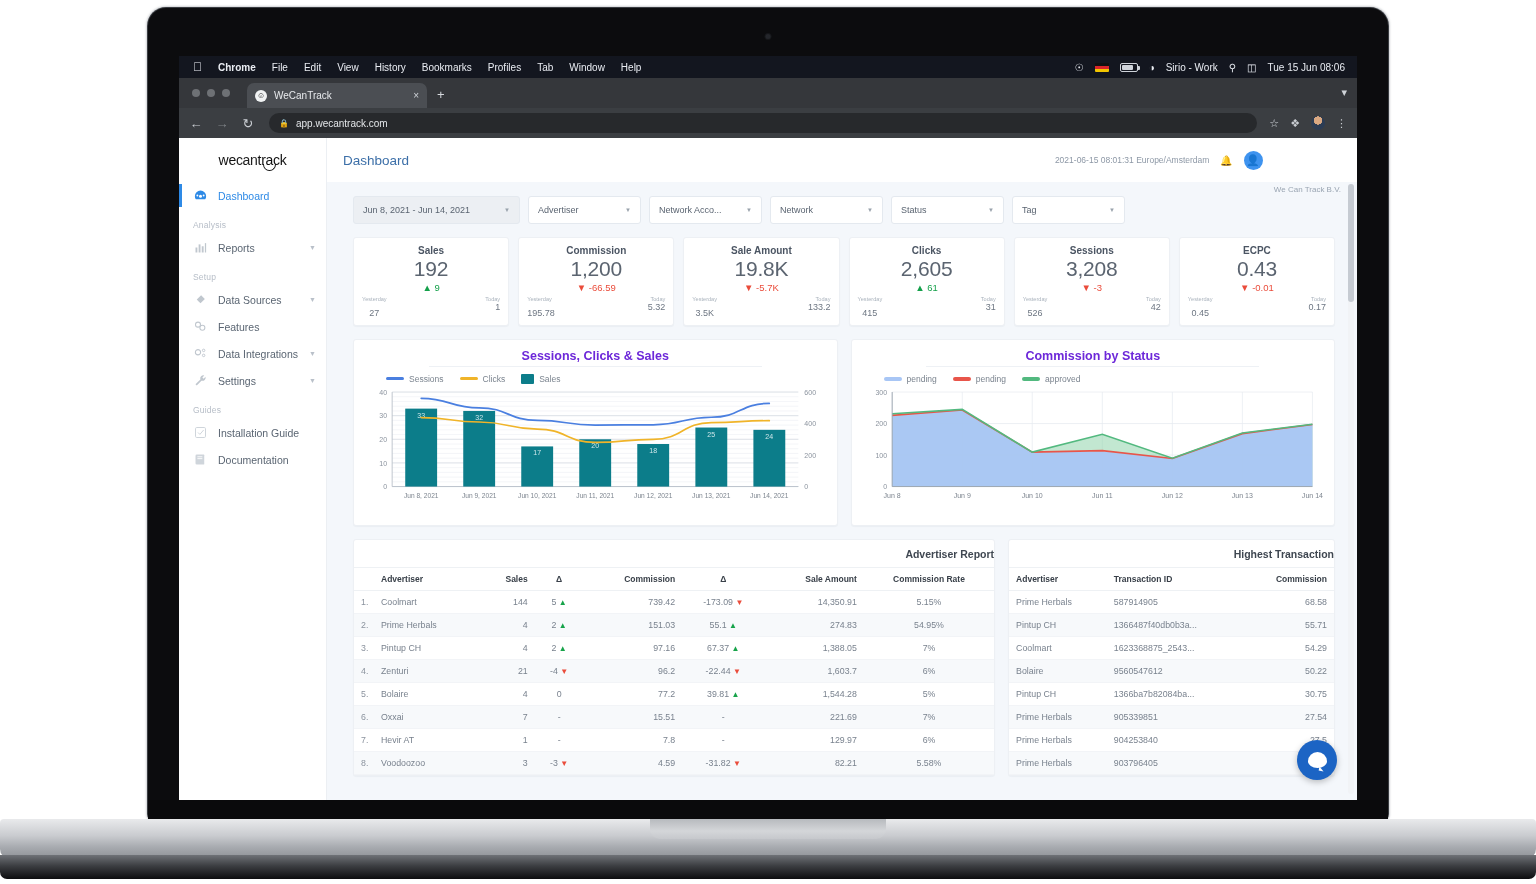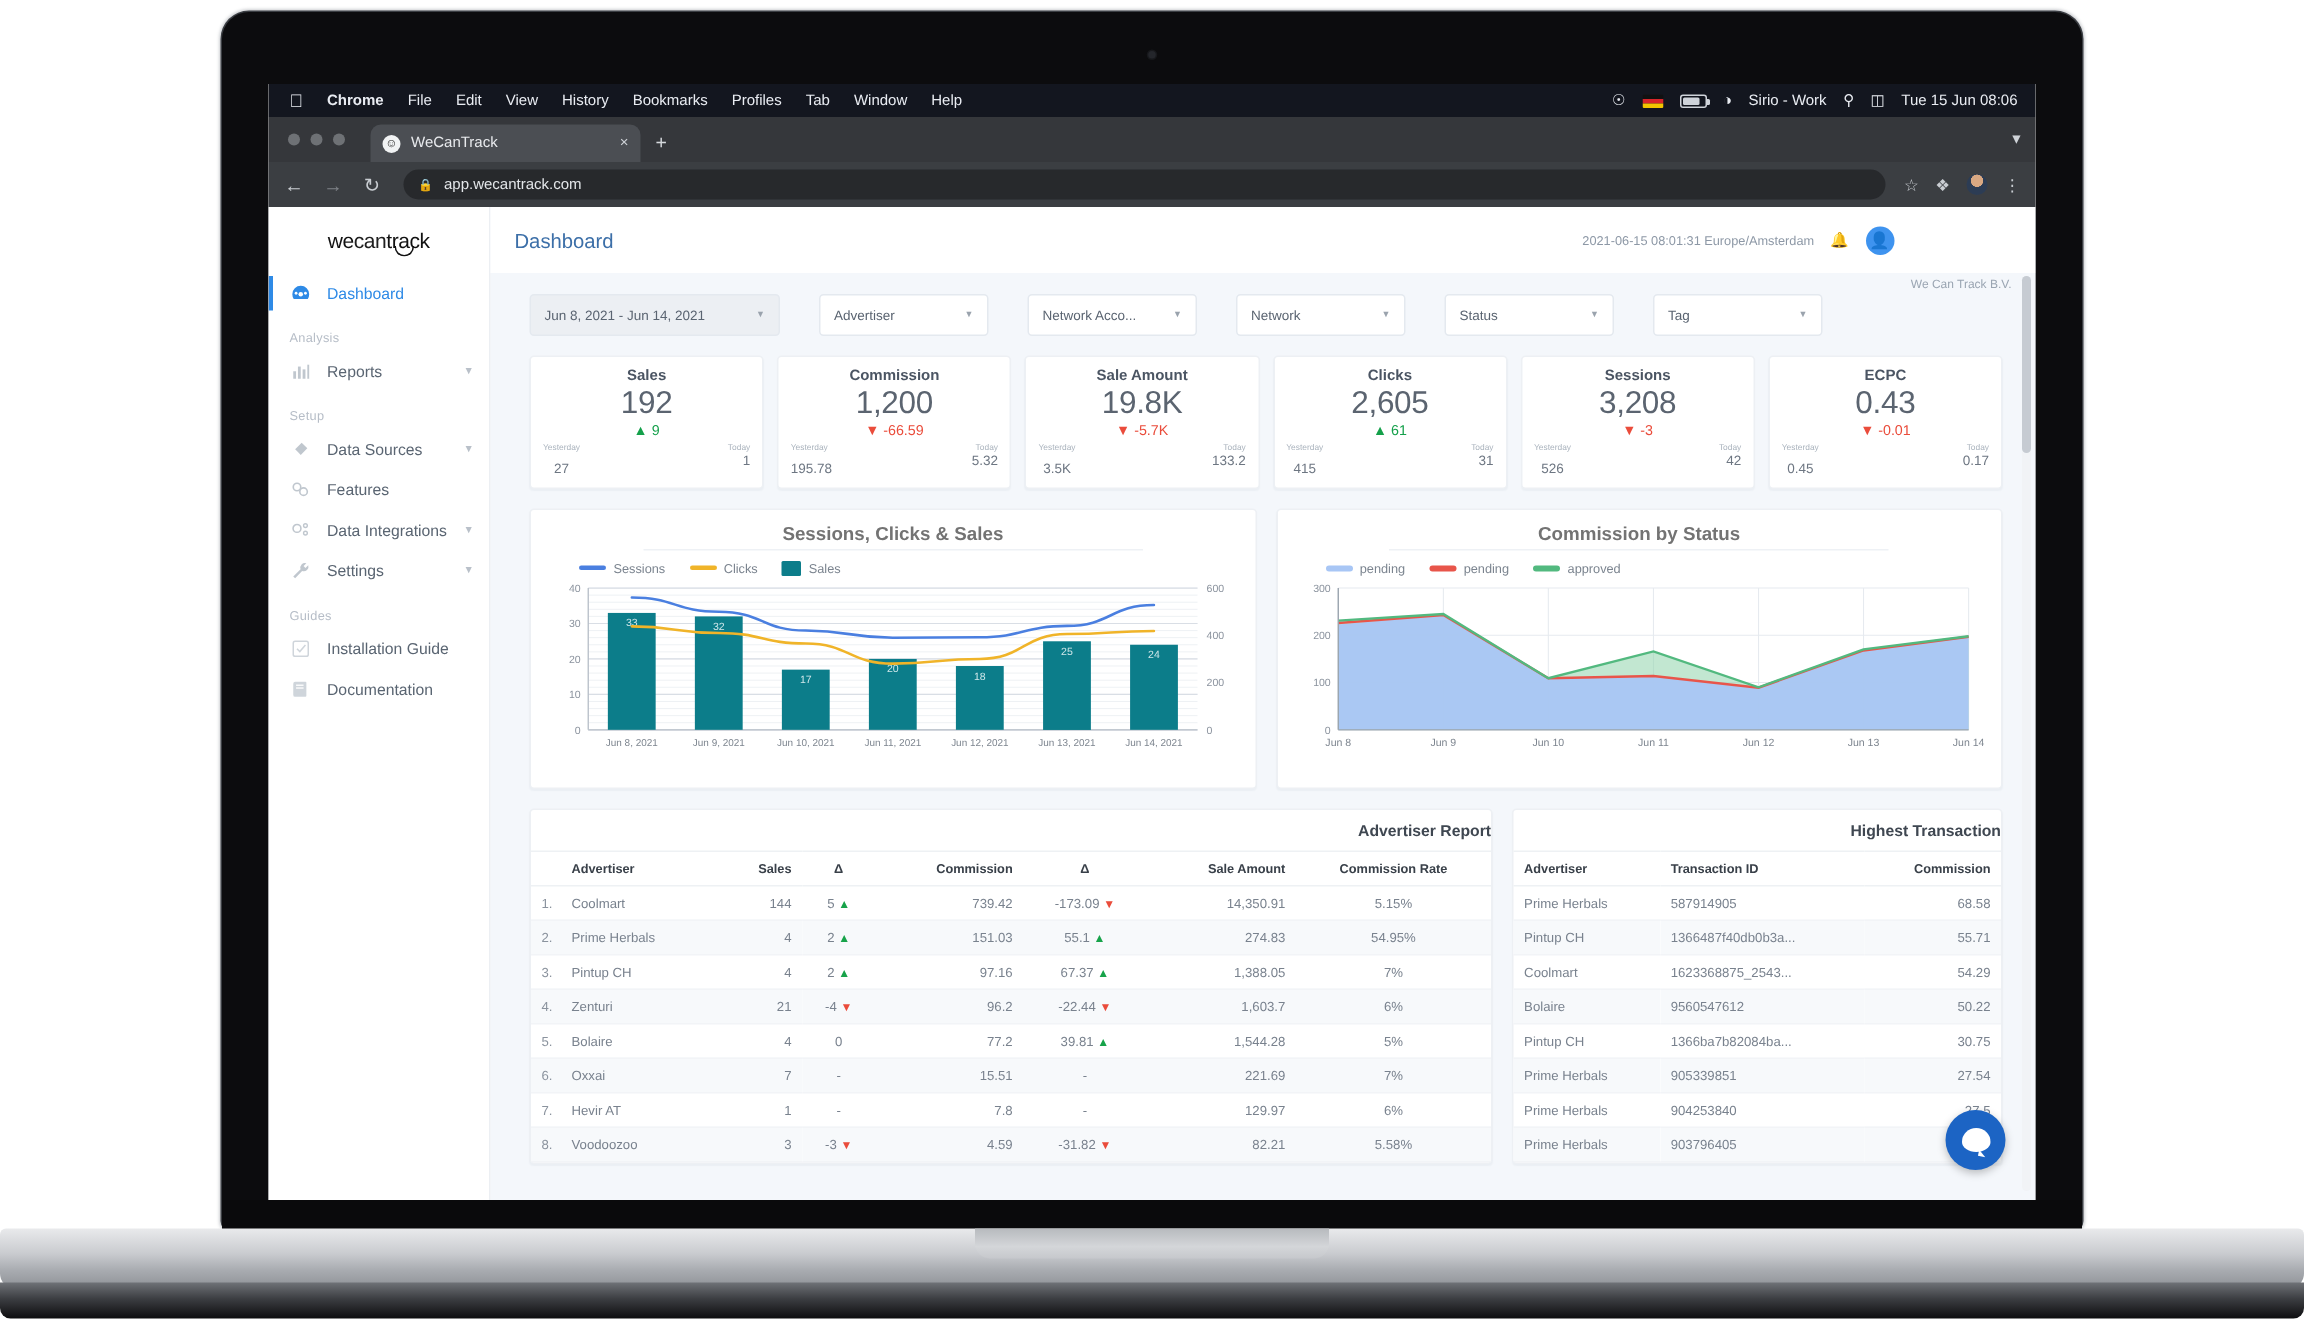--- a/index.html
+++ b/index.html
@@ -172,21 +172,21 @@
   #user-name{ font-size:9px; color:#4a5664; }
   #user-org{ font-size:8px; color:#9aa5b2;margin-top:48px; }
 
   
   #content{
     position:absolute; left:148px; top:44px; width:1030px; height:618px;
     padding:14px 22px 0 26px; overflow:hidden;
   }
 
   
-  #filters{ display:flex; gap:26px; margin-bottom:13px; }
+  #filters{ display:flex; gap:8px; margin-bottom:13px; }
   .filter{
     height:28px; background:#fff; border:1px solid #e4e9ef; border-radius:3px;
     display:flex; align-items:center; justify-content:space-between;
     padding:0 9px; font-size:9px; color:#5a6471; white-space:nowrap;
   }
   .filter.daterange{ width:167px; background:#eceff3; border-color:#e4e9ef; }
   .filter.sel{ width:113px; }
   .filter .fcaret{ font-size:6px; color:#9aa3ad; margin-left:6px; }
 
   
@@ -207,21 +207,21 @@
   .kpi-foot .val{ font-size:9px; color:#6d7682; }
   .kpi-foot .val.r{ text-align:right; }
 
   
   #charts{ display:flex; gap:13px; margin-bottom:13px; }
   .card{
     background:#fff; border:1px solid #edf0f4; border-radius:3px;
     box-shadow:0 1px 1px rgba(20,40,70,.04);
   }
   .chart-card{ flex:1; height:187px; padding:9px 10px 4px; min-width:0; }
-  .chart-title{ text-align:center; font-size:12.5px; font-weight:bold; color:#737373; margin-bottom:3px; }
+  .chart-title{ text-align:center; font-size:12.5px; font-weight:bold; color:#6d28d9; margin-bottom:3px; }
   .chart-rule{ height:1px; background:#eef1f5; margin:0 auto 7px; width:72%; }
   .legend{ display:flex; gap:16px; font-size:8.5px; color:#7b848f; padding-left:22px; margin-bottom:2px; }
   .legend-item{ display:flex; align-items:center; gap:5px; }
   .lg-line{ width:18px; height:2.5px; border-radius:2px; }
   .lg-box{ width:13px; height:10px; border-radius:1px; }
   .chart-svg{ display:block; width:100%; }
 
   
   #tables{ display:flex; gap:13px; }
   #adv-report{ flex:1.97; min-width:0; }

